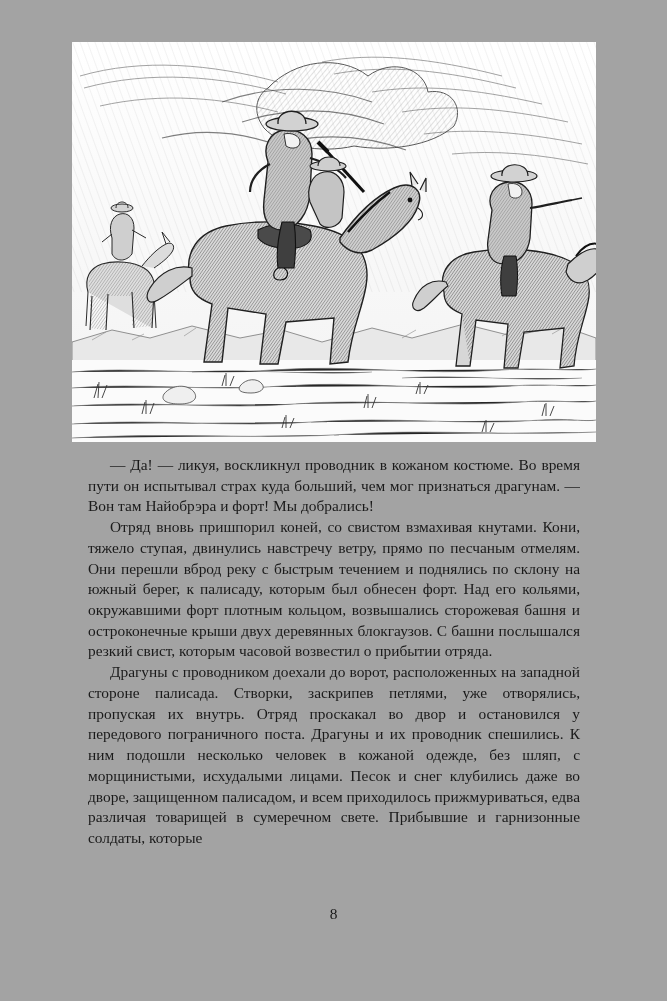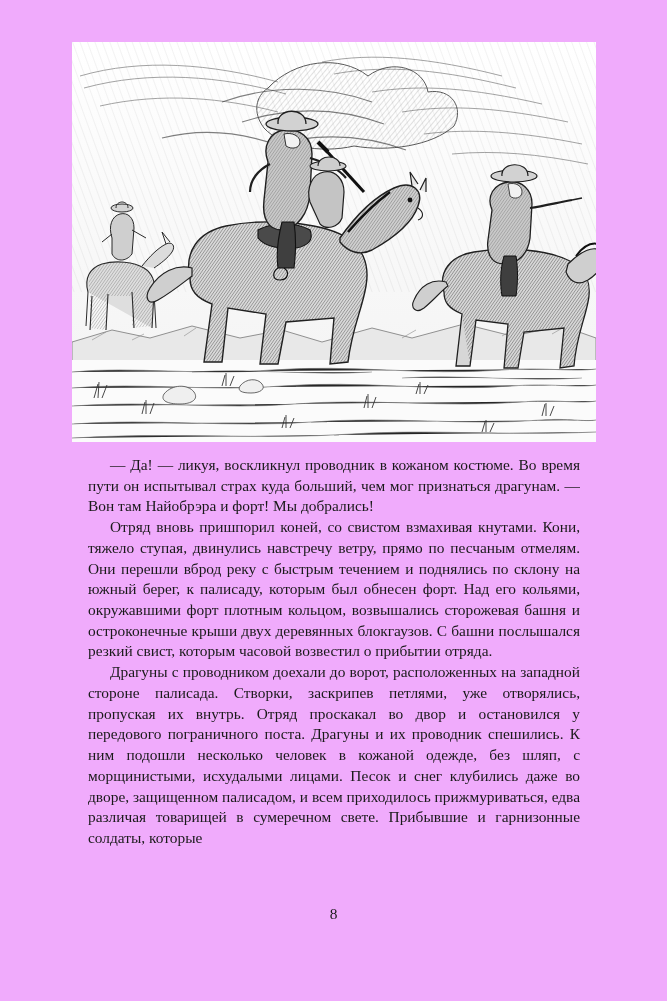--- a/index.html
+++ b/index.html
@@ -11,21 +11,21 @@
     width: 667px;
     height: 1001px;
     font-family: "Liberation Serif", serif;
     color: #1a1a1a;
     overflow: hidden;
   }
   .page {
     position: relative;
     width: 667px;
     height: 1001px;
-    background: #f0abfc;
+    background: #a3a3a3;
     box-sizing: border-box;
   }
   .illustration {
     position: absolute;
     left: 72px;
     top: 42px;
     width: 524px;
     height: 400px;
     overflow: hidden;
     background: #ffffff;

